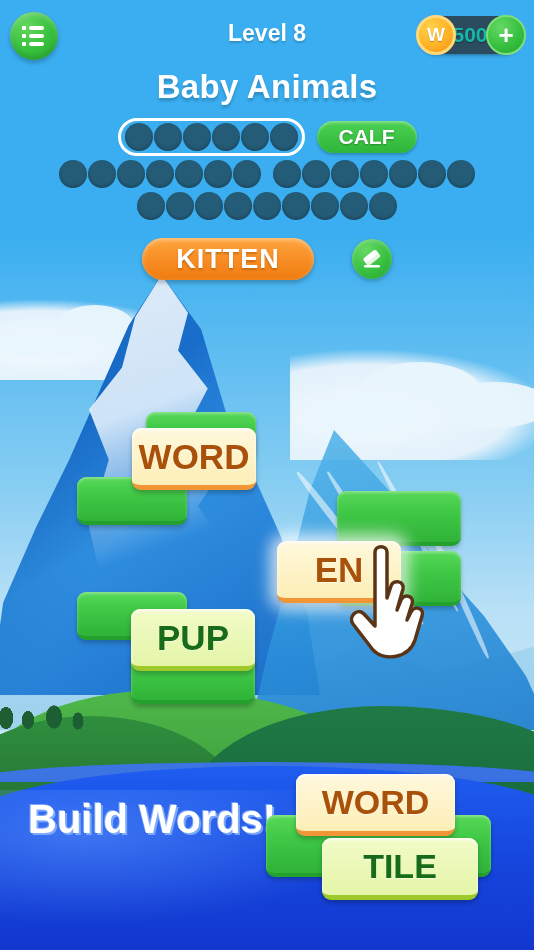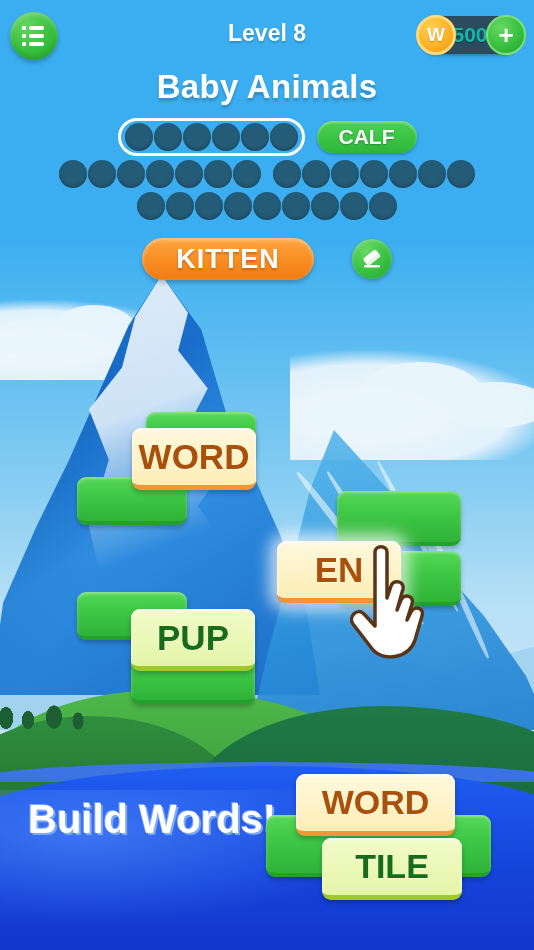--- a/index.html
+++ b/index.html
@@ -424,17 +424,17 @@
     </svg>
   </div>
 
   <div class="banner">
     <div class="banner-text">
       <div class="banner-l2">Build Words!</div>
     </div>
     <div class="banner-tiles">
       <div class="tile tile-green" style="left:-18px; top:55px; width:225px; height:62px;"></div>
       <div class="tile tile-letter tile-cream" style="left:12px; top:14px; width:159px; height:62px; font-size:34px;">WORD</div>
-      <div class="tile tile-letter tile-lime" style="left:38px; top:78px; width:140px; height:62px; font-size:34px;">TILE</div>
+      <div class="tile tile-letter tile-lime" style="left:38px; top:78px; width:156px; height:62px; font-size:34px;">TILE</div>
     </div>
   </div>
 
 </div>
 
 </body></html>

